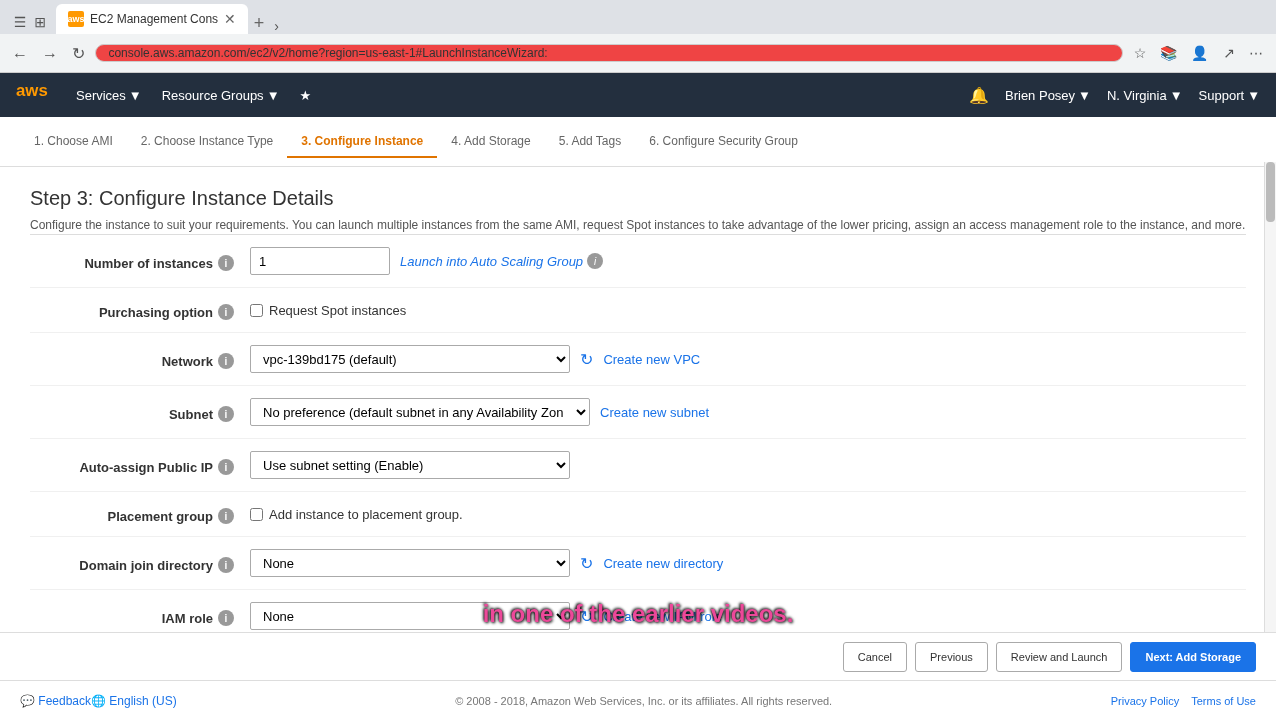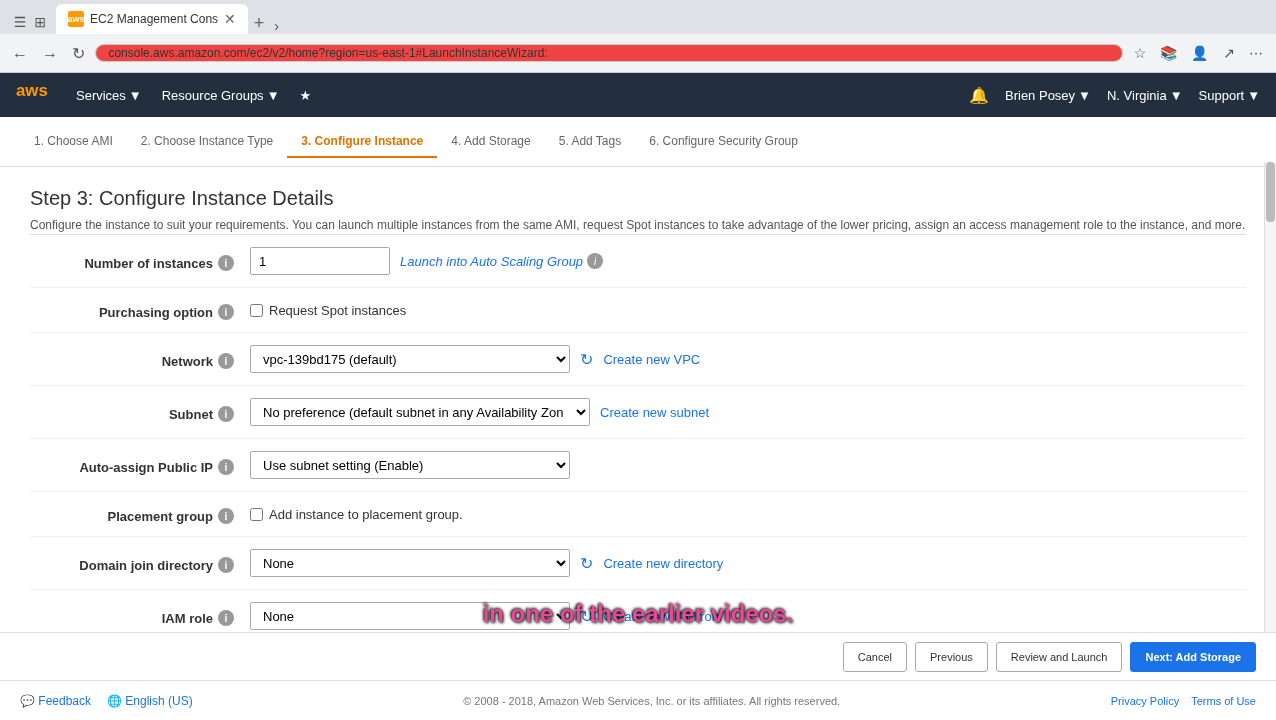--- a/index.html
+++ b/index.html
@@ -46,21 +46,21 @@
     .select-input { height: 28px; border: 1px solid #aaa; border-radius: 2px; padding: 0 8px; font-size: 13px; background: #fff; cursor: pointer; min-width: 320px; }
     .select-wide { min-width: 320px; }
     .link-btn { color: #1a73e8; text-decoration: none; font-size: 13px; cursor: pointer; }
     .refresh-btn { color: #1a73e8; cursor: pointer; font-size: 16px; }
     .checkbox-label { display: flex; align-items: center; gap: 6px; font-size: 13px; cursor: pointer; }
     .checkbox-label input[type="checkbox"] { cursor: pointer; }
     .launch-link { color: #1a73e8; text-decoration: none; font-size: 13px; display: flex; align-items: center; gap: 4px; font-style: italic; }
 
     
     .footer-bar { position: fixed; bottom: 0; left: 0; right: 0; height: 40px; background: #fff; border-top: 1px solid #ddd; display: flex; align-items: center; justify-content: space-between; padding: 0 20px; }
-    .footer-left { display: flex; align-items: center; gap: 16px; }
+    .footer-left { display: flex; align-items: center; }
     .footer-link { color: #1a73e8; text-decoration: none; font-size: 12px; cursor: pointer; }
     .footer-center { font-size: 11px; color: #777; }
     .footer-right { display: flex; gap: 12px; }
     .footer-right a { font-size: 11px; color: #1a73e8; text-decoration: none; cursor: pointer; }
 
     
     .action-row { position: fixed; bottom: 40px; left: 0; right: 0; height: 48px; background: #fff; border-top: 1px solid #ddd; display: flex; align-items: center; justify-content: flex-end; padding: 0 20px; gap: 8px; }
     .btn { height: 30px; padding: 0 14px; border-radius: 3px; font-size: 11px; cursor: pointer; border: 1px solid; }
     .btn-cancel { background: #fff; border-color: #aaa; color: #333; }
     .btn-prev { background: #fff; border-color: #aaa; color: #333; }

